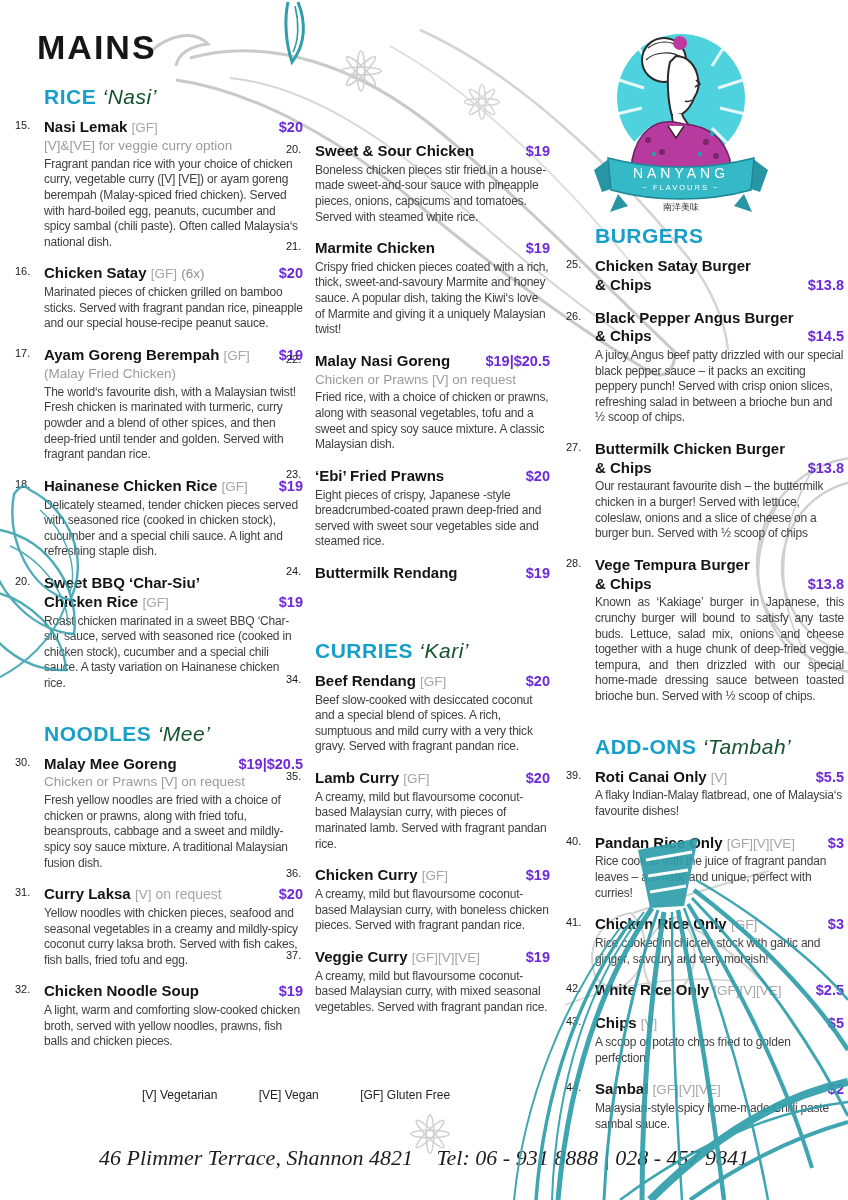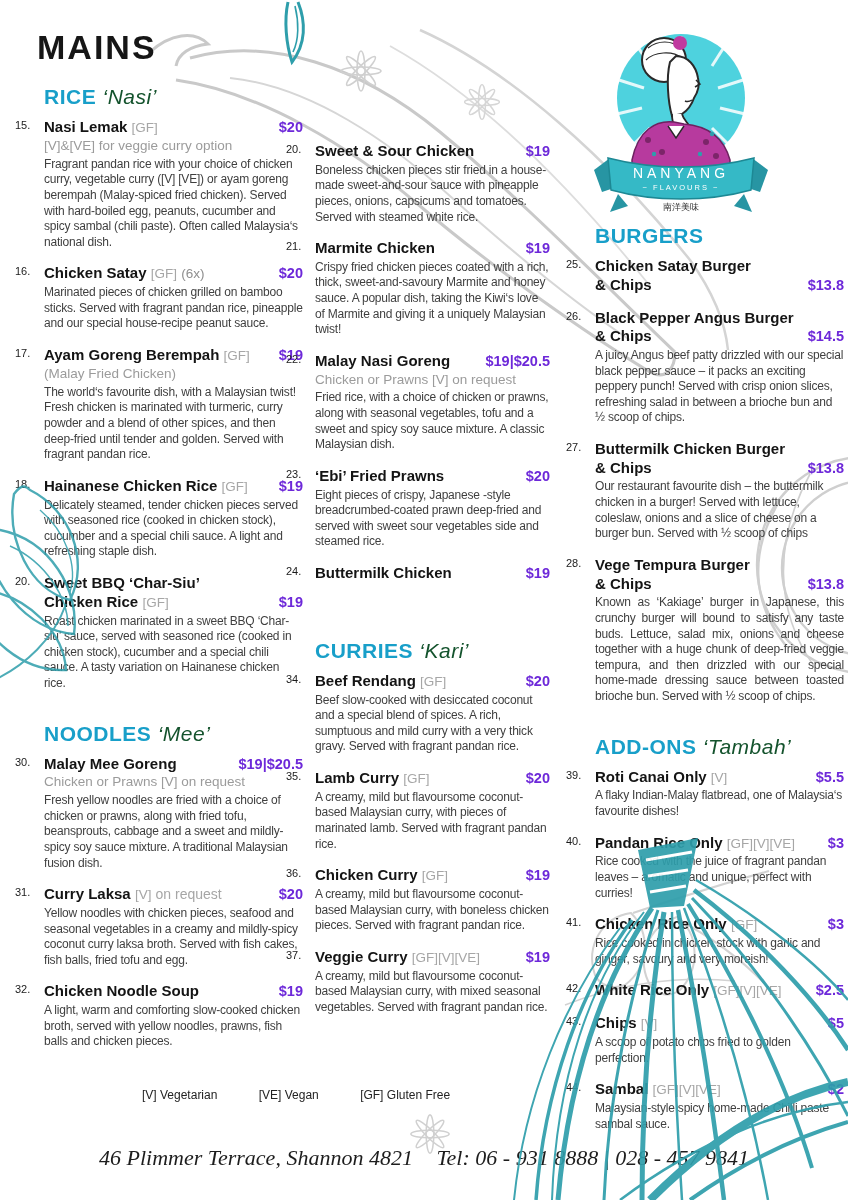--- a/index.html
+++ b/index.html
@@ -216,21 +216,21 @@
         <div class="subtitle">Chicken or Prawns [V] on request</div>
         <div class="desc">Fried rice, with a choice of chicken or prawns, along with seasonal vegetables, tofu and a sweet and spicy soy sauce mixture. A classic Malaysian dish.</div>
       </div>
       <div class="item">
         <span class="num">23.</span>
         <div class="row"><span class="price">$20</span><span class="name">‘Ebi’ Fried Prawns</span></div>
         <div class="desc">Eight pieces of crispy, Japanese -style breadcrumbed-coated prawn deep-fried and served with sweet sour vegetables side and steamed rice.</div>
       </div>
       <div class="item">
         <span class="num">24.</span>
-        <div class="row"><span class="price">$19</span><span class="name">Buttermilk Chicken</span></div>
+        <div class="row"><span class="price">$19</span><span class="name">Buttermilk Rendang</span></div>
       </div>
       <h2><span class="sec-main">CURRIES</span> <span class="sec-sub">‘Kari’</span></h2>
       <div class="item">
         <span class="num">34.</span>
         <div class="row"><span class="price">$20</span><span class="name">Beef Rendang</span> <span class="tags">[GF]</span></div>
         <div class="desc">Beef slow-cooked with desiccated coconut and a special blend of spices. A rich, sumptuous and mild curry with a very thick gravy. Served with fragrant pandan rice.</div>
       </div>
       <div class="item">
         <span class="num">35.</span>
         <div class="row"><span class="price">$20</span><span class="name">Lamb Curry</span> <span class="tags">[GF]</span></div>

